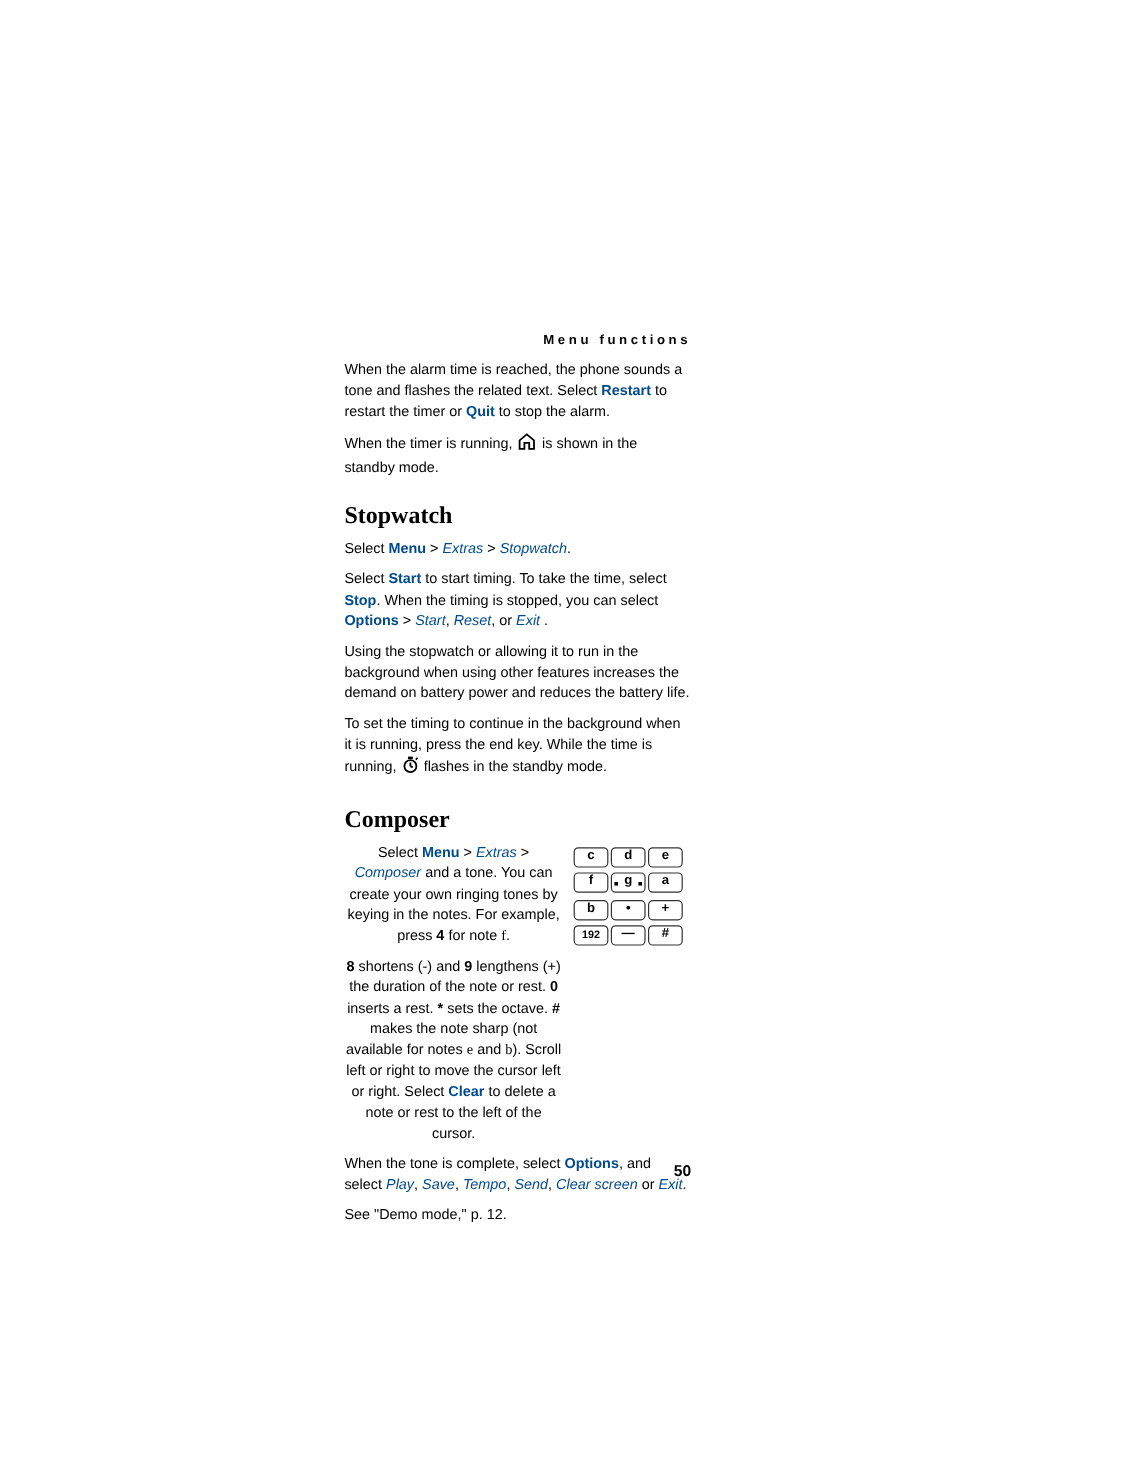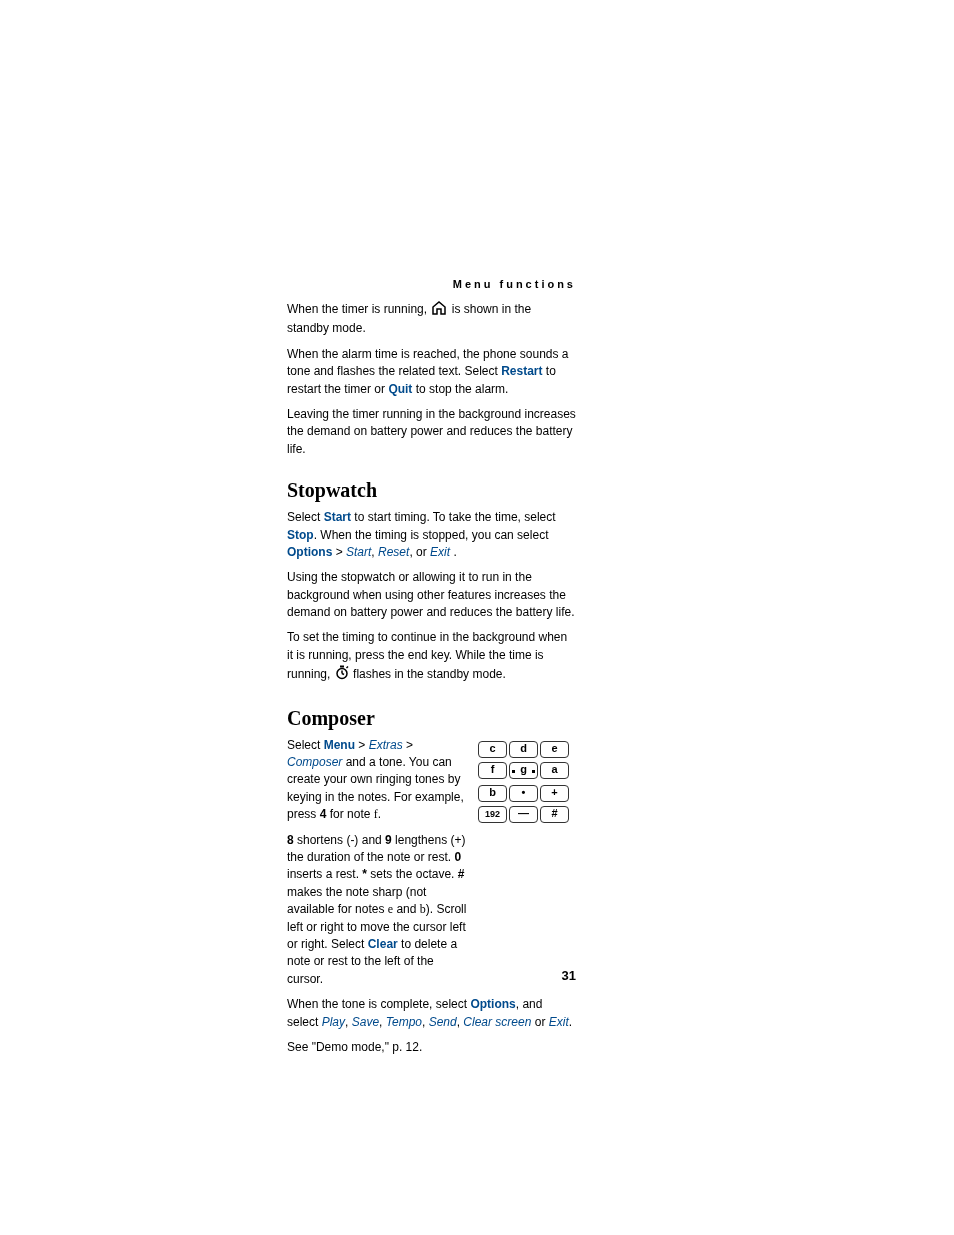--- a/index.html
+++ b/index.html
@@ -54,20 +54,21 @@
     vertical-align: middle;
   }
   .icon-clock {
     display: inline-block;
     vertical-align: middle;
   }
   .composer-row {
     display: flex;
     align-items: flex-start;
     gap: 9px;
+    text-align: center;
   }
   .composer-text {
     flex: 1;
   }
   .keypad-wrap {
     width: 98px;
     margin-top: 4px;
   }
   .keypad {
     width: 98px;
@@ -110,37 +111,39 @@
 </style>
 </head>
 <body>
 
 <div class="page">
   <div class="header-label">Menu functions</div>
 
   <div class="content">
 
     <p>
+      <span>When the alarm time is reached, the phone sounds a tone and flashes the related text. Select </span><span class="blue-bold">Restart</span><span> to restart the timer or </span><span class="blue-bold">Quit</span><span> to stop the alarm.</span>
+    </p>
+
+    <p>
       <span>When the timer is running, </span>
       <span class="icon-house">
         <svg width="18" height="15" viewBox="0 0 18 15">
           <path d="M3 7 L9 2 L15 7 L15 14 L11 14 L11 9 L7 9 L7 14 L3 14 Z" fill="none" stroke="#000" stroke-width="1.5"></path>
         </svg>
       </span>
       <span> is shown in the standby mode.</span>
     </p>
 
-    <p>
-      <span>When the alarm time is reached, the phone sounds a tone and flashes the related text. Select </span><span class="blue-bold">Restart</span><span> to restart the timer or </span><span class="blue-bold">Quit</span><span> to stop the alarm.</span>
-    </p>
-
-    <p>Leaving the timer running in the background increases the demand on battery power and reduces the battery life.</p>
 
     <h2>Stopwatch</h2>
 
+    <p>
+      <span>Select </span><span class="blue-bold">Menu</span><span> &gt; </span><span class="blue-italic">Extras</span><span> &gt; </span><span class="blue-italic">Stopwatch</span><span>.</span>
+    </p>
 
     <p>
       <span>Select </span><span class="blue-bold">Start</span><span> to start timing. To take the time, select </span><span class="blue-bold">Stop</span><span>. When the timing is stopped, you can select </span><span class="blue-bold">Options</span><span> &gt; </span><span class="blue-italic">Start</span><span>, </span><span class="blue-italic">Reset</span><span>, or </span><span class="blue-italic">Exit</span><span> .</span>
     </p>
 
     <p>Using the stopwatch or allowing it to run in the background when using other features increases the demand on battery power and reduces the battery life.</p>
 
     <p>
       <span>To set the timing to continue in the background when it is running, press the end key. While the time is running, </span>
       <span class="icon-clock">
@@ -199,14 +202,14 @@
     </div>
 
     <p>
       <span>When the tone is complete, select </span><span class="blue-bold">Options</span><span>, and select </span><span class="blue-italic">Play</span><span>, </span><span class="blue-italic">Save</span><span>, </span><span class="blue-italic">Tempo</span><span>, </span><span class="blue-italic">Send</span><span>, </span><span class="blue-italic">Clear screen</span><span> or </span><span class="blue-italic">Exit</span><span>.</span>
     </p>
 
     <p>See "Demo mode," p. 12.</p>
 
   </div>
 
-  <div class="page-number">31</div>
+  <div class="page-number">50</div>
 </div>
 
 </body></html>

